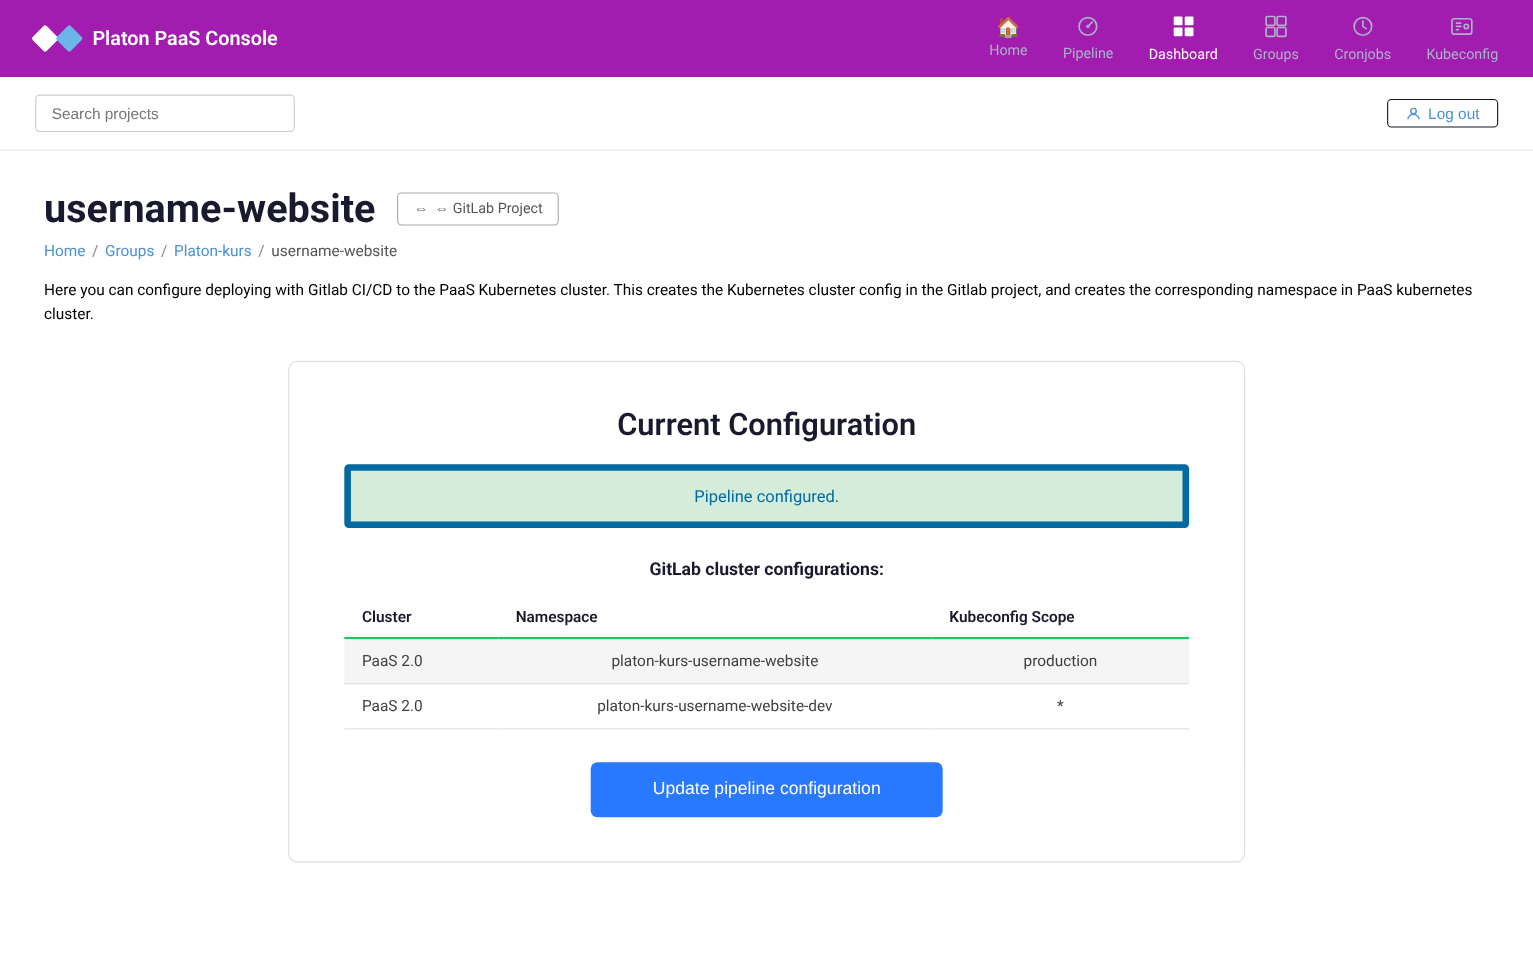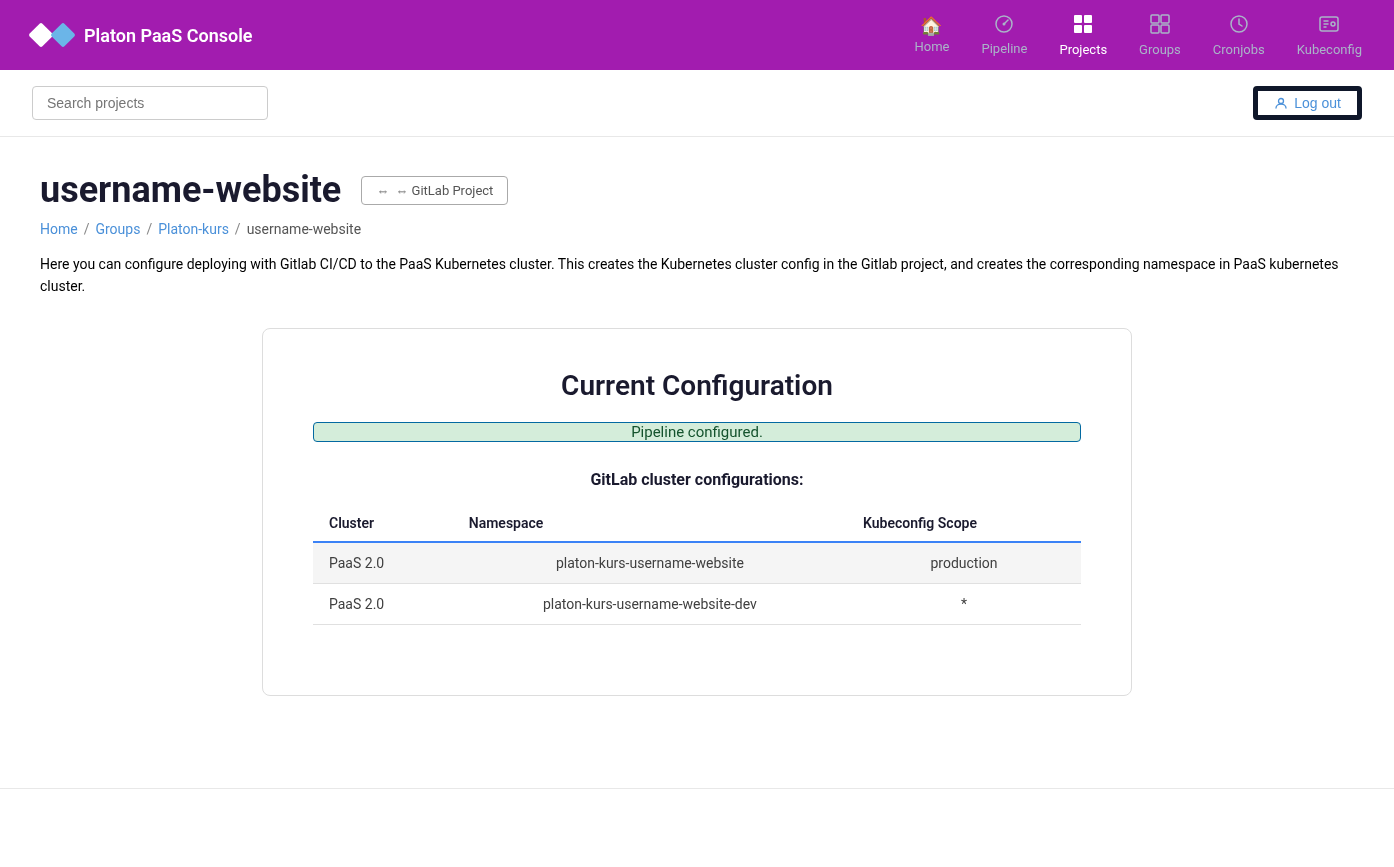--- a/index.html
+++ b/index.html
@@ -74,21 +74,21 @@
     .search-input {
       border: 1px solid #ccc;
       border-radius: 4px;
       padding: 8px 14px;
       font-size: 14px;
       width: 236px;
       color: #555;
       outline: none;
     }
     .logout-btn {
-      border: 5px solid #0f172a;
+      border: 1px solid #0f172a;
       background: #fff;
       color: #4a90d9;
       padding: 4px 16px;
       border-radius: 4px;
       font-size: 14px;
       cursor: pointer;
       display: flex;
       align-items: center;
       gap: 6px;
     }
@@ -154,23 +154,24 @@
     }
     .config-title {
       text-align: center;
       font-size: 28px;
       font-weight: 600;
       color: #1a1a2e;
       margin-bottom: 20px;
     }
     .pipeline-status {
       background: #d4edda;
-      border: 1px solid #0369a1;
-      color: #14532d;
+      border: 6px solid #0369a1;
+      color: #0369a1;
       text-align: center;
+      padding: 14px;
       border-radius: 4px;
       font-size: 15px;
       margin-bottom: 28px;
     }
     .cluster-configs-title {
       text-align: center;
       font-size: 16px;
       font-weight: 700;
       color: #1a1a2e;
       margin-bottom: 16px;
@@ -179,21 +180,21 @@
       width: 100%;
       border-collapse: collapse;
       margin-bottom: 30px;
     }
     .config-table th {
       font-weight: 600;
       font-size: 14px;
       color: #1a1a2e;
       padding: 10px 16px;
       text-align: left;
-      border-bottom: 2px solid #3b82f6;
+      border-bottom: 2px solid #22c55e;
     }
     .config-table th.center { text-align: left; }
     .config-table td {
       padding: 12px 16px;
       font-size: 14px;
       color: #404040;
       border-bottom: 1px solid #e0e0e0;
     }
     .config-table td.center { text-align: center; }
     .config-table tr:nth-child(odd) td {
@@ -256,21 +257,21 @@
     </a>
     <a class="nav-item active">
       <span class="nav-icon">
         <svg width="22" height="22" viewBox="0 0 22 22" fill="none" xmlns="http://www.w3.org/2000/svg">
           <rect x="2" y="2" width="8" height="8" rx="1" fill="#fff"></rect>
           <rect x="12" y="2" width="8" height="8" rx="1" fill="#fff"></rect>
           <rect x="2" y="12" width="8" height="8" rx="1" fill="#fff"></rect>
           <rect x="12" y="12" width="8" height="8" rx="1" fill="#fff"></rect>
         </svg>
       </span>
-      <span>Projects</span>
+      <span>Dashboard</span>
     </a>
     <a class="nav-item">
       <span class="nav-icon">
         <svg width="22" height="22" viewBox="0 0 22 22" fill="none" xmlns="http://www.w3.org/2000/svg">
           <rect x="2" y="2" width="8" height="8" rx="1" stroke="#aab4c8" stroke-width="1.5"></rect>
           <rect x="12" y="2" width="8" height="8" rx="1" stroke="#aab4c8" stroke-width="1.5"></rect>
           <rect x="2" y="12" width="8" height="8" rx="1" stroke="#aab4c8" stroke-width="1.5"></rect>
           <rect x="12" y="12" width="8" height="8" rx="1" stroke="#aab4c8" stroke-width="1.5"></rect>
         </svg>
       </span>
@@ -352,19 +353,22 @@
           <td class="center">production</td>
         </tr>
         <tr>
           <td>PaaS 2.0</td>
           <td class="center">platon-kurs-username-website-dev</td>
           <td class="center">*</td>
         </tr>
       </tbody>
     </table>
 
+    <button class="update-btn">
+      <span>Update pipeline configuration</span>
+    </button>
   </div>
 </main>
 
 <footer>
   
   
 </footer>
 
 </body></html>

